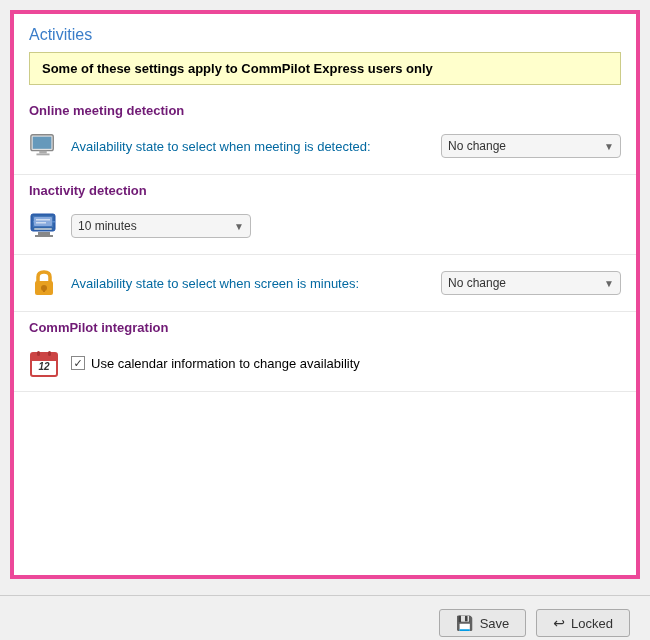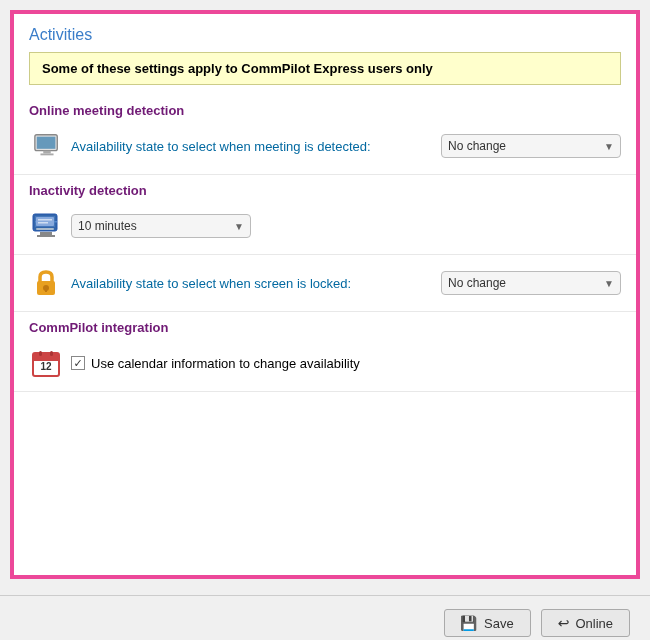--- a/index.html
+++ b/index.html
@@ -65,21 +65,22 @@
       align-items: center;
       padding: 4px 0;
     }
     .section-icon {
       width: 32px;
       height: 32px;
       margin-right: 10px;
       flex-shrink: 0;
       display: flex;
       align-items: center;
-      justify-content: flex-end;
+      justify-content: flex-start;
+      font-style: italic;
     }
     .section-label {
       flex: 1;
       color: #0369a1;
     }
     .dropdown {
       width: 180px;
       height: 24px;
       background: #f5f5f5;
       border: 1px solid #bbb;
@@ -220,21 +221,21 @@
       <div class="section">
         <div class="section-row">
           <div class="section-icon">
             <svg width="30" height="30" viewBox="0 0 30 30">
               <path d="M9,14 L9,9 Q9,4 15,4 Q21,4 21,9 L21,14" fill="none" stroke="#e8a020" stroke-width="3.5" stroke-linecap="round"></path>
               <rect x="6" y="13" width="18" height="14" rx="2" fill="#e8a020"></rect>
               <circle cx="15" cy="20" r="3" fill="#c07810"></circle>
               <rect x="14" y="20" width="2" height="4" fill="#c07810"></rect>
             </svg>
           </div>
-          <span class="section-label">Availability state to select when screen is locked:</span>
+          <span class="section-label">Availability state to select when screen is minutes:</span>
           <div class="dropdown">
             <span>No change</span>
             <span class="dropdown-arrow">▼</span>
           </div>
         </div>
       </div>
 
       <div class="section">
         <div class="section-title">CommPilot integration</div>
         <div class="section-row">
@@ -262,17 +263,17 @@
 
   </div>
 
   <div class="footer-area">
     <button class="footer-button">
       <span class="btn-icon">💾</span>
       <span>Save</span>
     </button>
     <button class="footer-button">
       <span class="btn-icon">↩</span>
-      <span>Online</span>
+      <span>Locked</span>
     </button>
   </div>
 
 </div>
 
 </body></html>

